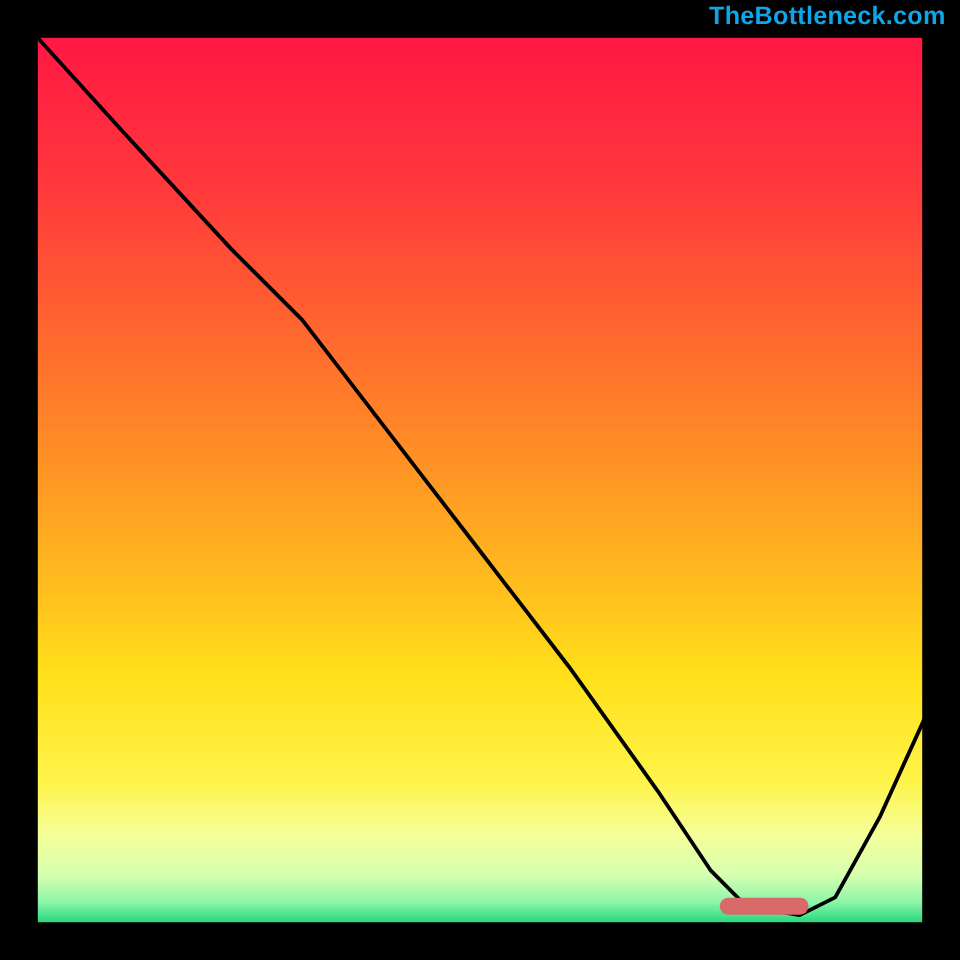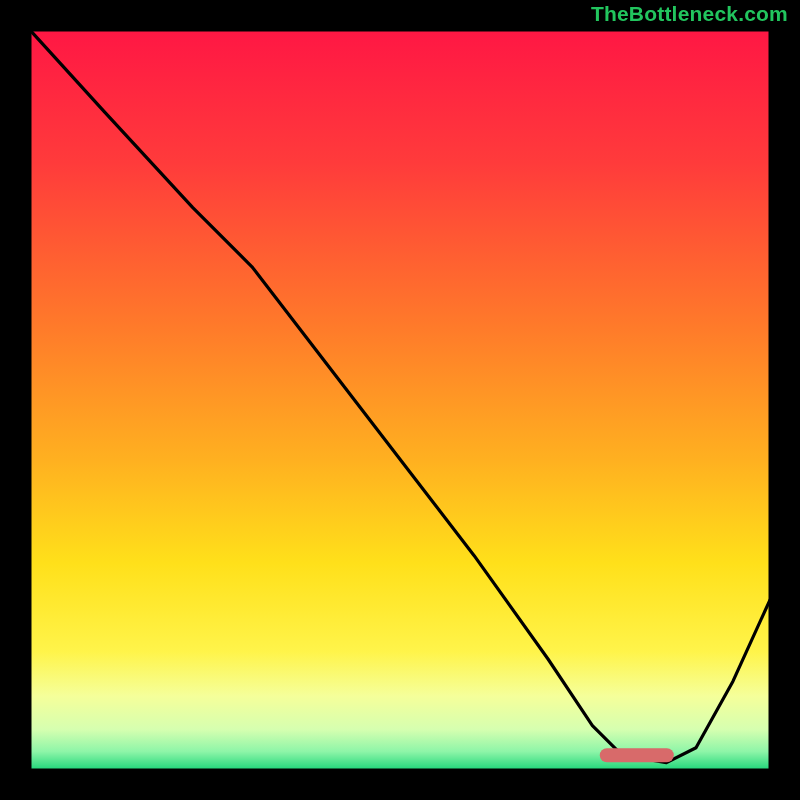--- a/index.html
+++ b/index.html
@@ -14,21 +14,21 @@
   .outer {
     width: 800px;
     height: 800px;
     background: #000;
     position: relative;
   }
   .attribution {
     position: absolute;
     top: 2px;
     right: 12px;
-    color: #22c55e;
+    color: #0ea5e9;
     font-size: 21px;
     font-weight: 600;
     letter-spacing: 0.2px;
   }
   .plot {
     position: absolute;
     left: 30px;
     top: 30px;
     width: 740px;
     height: 740px;

